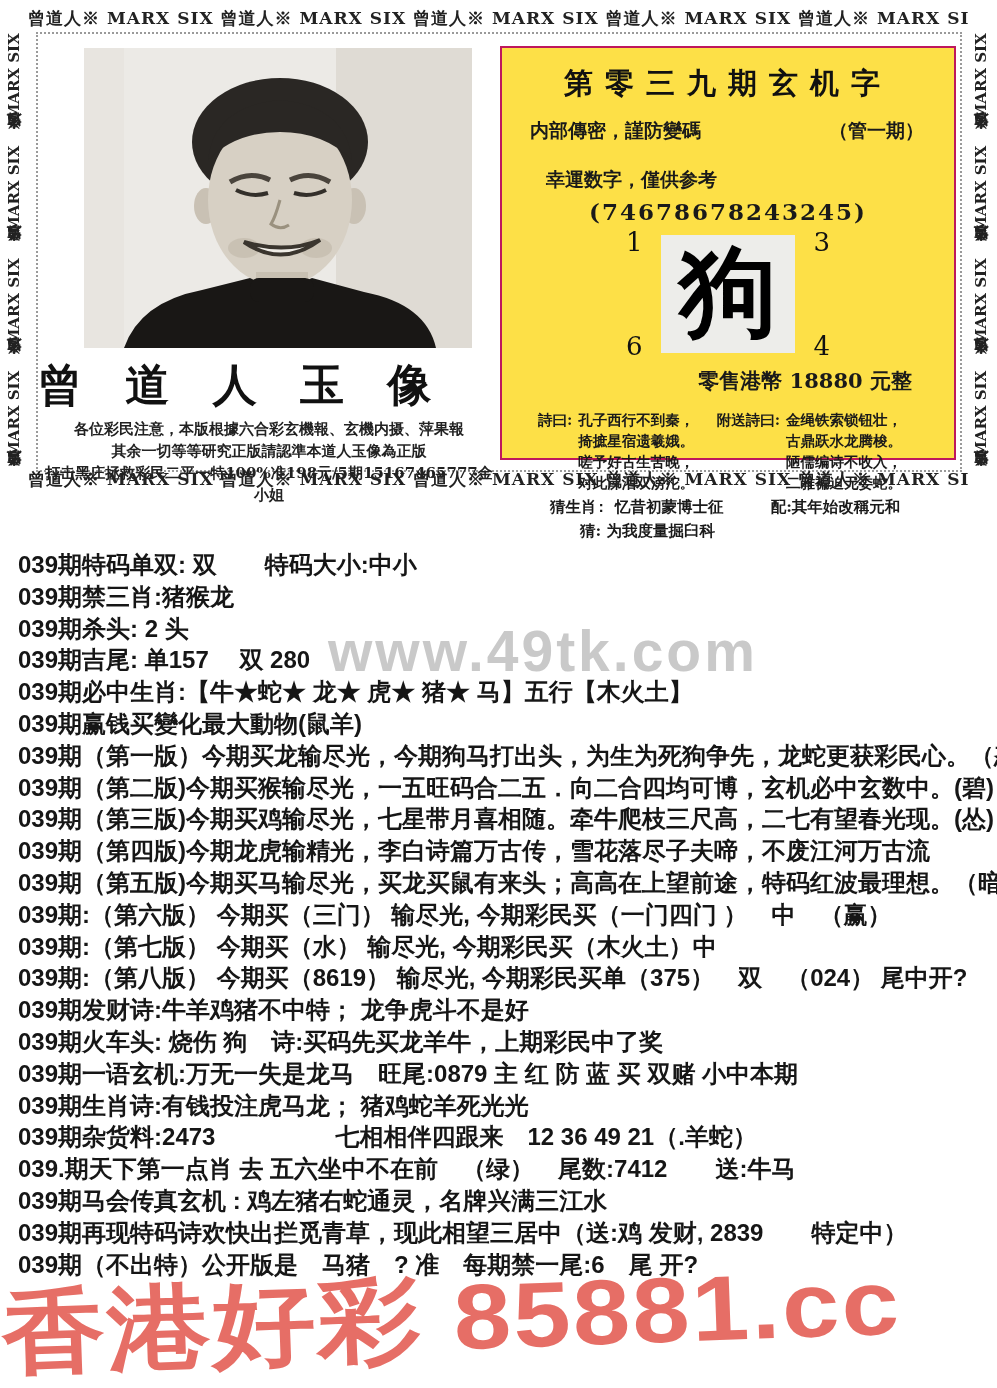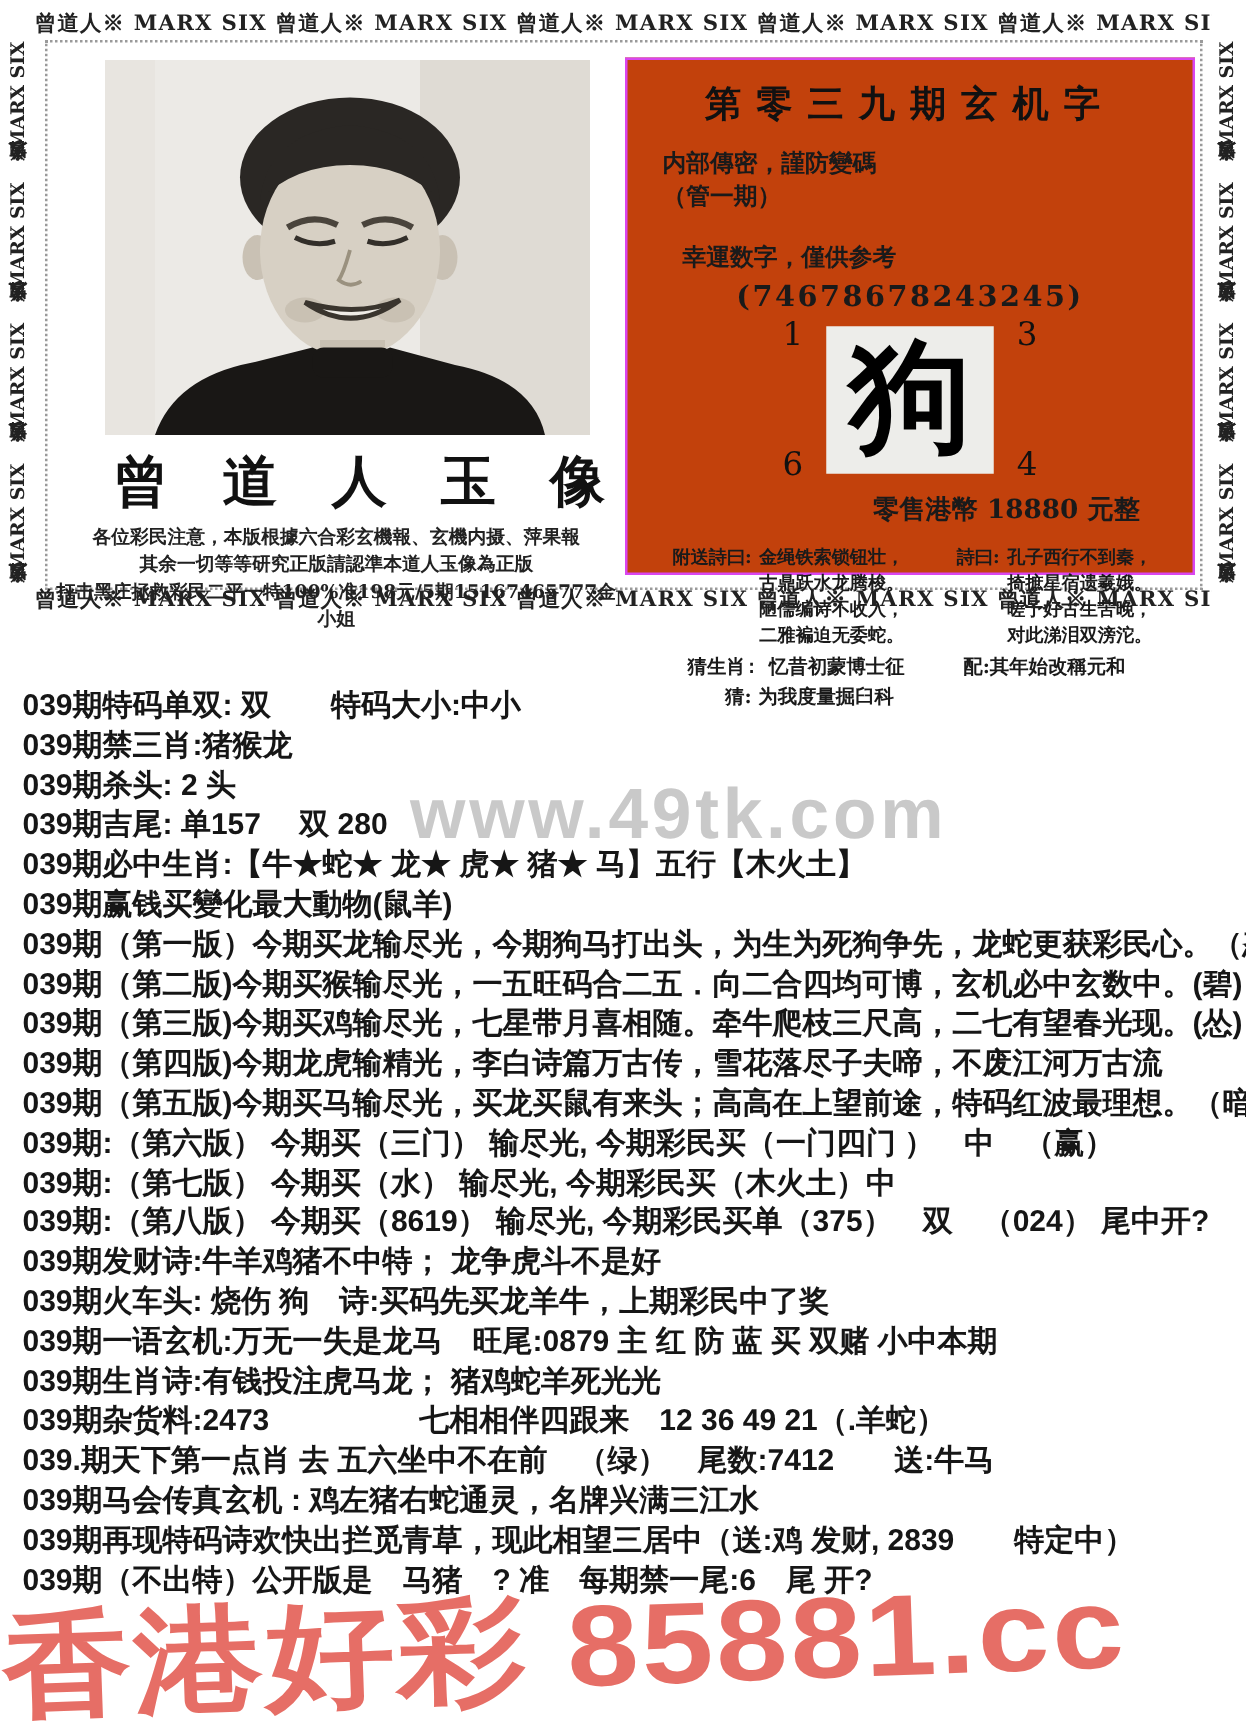--- a/index.html
+++ b/index.html
@@ -13,30 +13,30 @@
   .v-border{position:absolute;top:26px;height:452px;width:26px;overflow:hidden;
             font-family:"DejaVu Serif",serif;font-size:15px;font-weight:700;color:#222;
             writing-mode:vertical-rl;transform:rotate(180deg);line-height:24px;}
   .v-border.left{left:2px;}
   .v-border.right{right:2px;}
   
   .main-box{position:absolute;left:36px;top:32px;width:922px;height:436px;
             border:2px dotted #9a9a9a;background:#fff;}
   
   .photo{position:absolute;left:46px;top:14px;width:388px;height:300px;}
-  .caption{position:absolute;left:0;top:322px;width:460px;text-align:right;
+  .caption{position:absolute;left:0;top:322px;width:460px;text-align:left;
            font-family:"DejaVu Serif",serif;font-size:44px;font-weight:700;letter-spacing:14px;color:#111;}
   .notices{position:absolute;left:0;top:384px;width:462px;text-align:center;
            font-family:"DejaVu Serif",serif;font-size:15px;font-weight:700;line-height:22px;color:#222;}
   
-  .panel{position:absolute;left:462px;top:12px;width:452px;height:410px;border:2px solid #d946ef;background:#c2410c;}
+  .panel{position:absolute;left:462px;top:12px;width:452px;height:410px;border:2px solid #be185d;background:#fde047;}
   .panel-title{text-align:center;margin-top:16px;font-family:"DejaVu Serif",serif;
                font-size:29px;font-weight:700;letter-spacing:12px;color:#111;}
   .panel-row1{display:flex;justify-content:space-between;padding:0 30px 0 28px;margin-top:14px;
-              font-family:"DejaVu Serif",serif;font-size:19px;font-weight:700;flex-direction:column;}
+              font-family:"DejaVu Serif",serif;font-size:19px;font-weight:700;}
   .lucky-line{padding-left:44px;margin-top:23px;font-family:"DejaVu Serif",serif;font-size:19px;font-weight:700;}
   .lucky-number{text-align:center;margin-top:5px;font-family:"DejaVu Serif",serif;
                 font-size:23px;font-weight:700;letter-spacing:2px;}
   .glyph-wrap{position:relative;width:220px;height:122px;margin:8px auto 0;}
   .corner{position:absolute;font-family:"DejaVu Serif",serif;font-size:26px;font-weight:400;color:#111;}
   .corner.tl{left:8px;top:-6px;}  .corner.tr{right:8px;top:-6px;}
   .corner.bl{left:8px;bottom:-6px;} .corner.br{right:8px;bottom:-6px;}
   .zodiac{position:absolute;left:50%;top:50%;transform:translate(-50%,-50%);
           width:134px;height:118px;background:#ededea;text-align:center;line-height:114px;
           font-family:"DejaVu Serif",serif;font-size:98px;font-weight:700;color:#000;}
@@ -114,36 +114,36 @@
       <div class="lucky-number">(74678678243245)</div>
       <div class="glyph-wrap">
         <span class="corner tl">1</span>
         <span class="corner tr">3</span>
         <span class="corner bl">6</span>
         <span class="corner br">4</span>
         <div class="zodiac">狗</div>
       </div>
       <div class="price">零售港幣 18880 元整</div>
       <div class="poems">
+        <div class="poem-block rgt">
+          <div class="poem-label">詩曰:</div>
+          <div class="poem-lines">
+            <div>孔子西行不到秦，</div>
+            <div>掎摭星宿遗羲娥。</div>
+            <div>嗟予好古生苦晚，</div>
+            <div>对此涕泪双滂沱。</div>
+          </div>
+        </div>
         <div class="poem-block lft">
           <div class="poem-label">附送詩曰:</div>
           <div class="poem-lines">
             <div>金绳铁索锁钮壮，</div>
             <div>古鼎跃水龙腾梭。</div>
             <div>陋儒编诗不收入，</div>
             <div>二雅褊迫无委蛇。</div>
-          </div>
-        </div>
-        <div class="poem-block rgt">
-          <div class="poem-label">詩曰:</div>
-          <div class="poem-lines">
-            <div>孔子西行不到秦，</div>
-            <div>掎摭星宿遗羲娥。</div>
-            <div>嗟予好古生苦晚，</div>
-            <div>对此涕泪双滂沱。</div>
           </div>
         </div>
       </div>
       <div class="guess-row">
         <div class="g-l">猜生肖: 忆昔初蒙博士征</div>
         <div class="g-r">配:其年始改稱元和</div>
       </div>
       <div class="guess-line">猜: 为我度量掘臼科</div>
     </div>
   </div>

